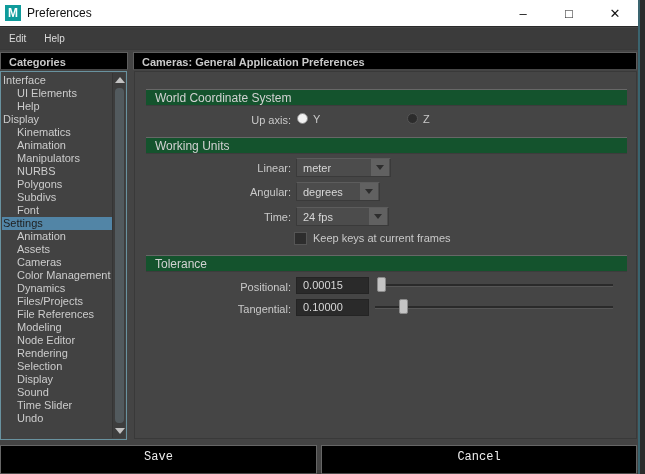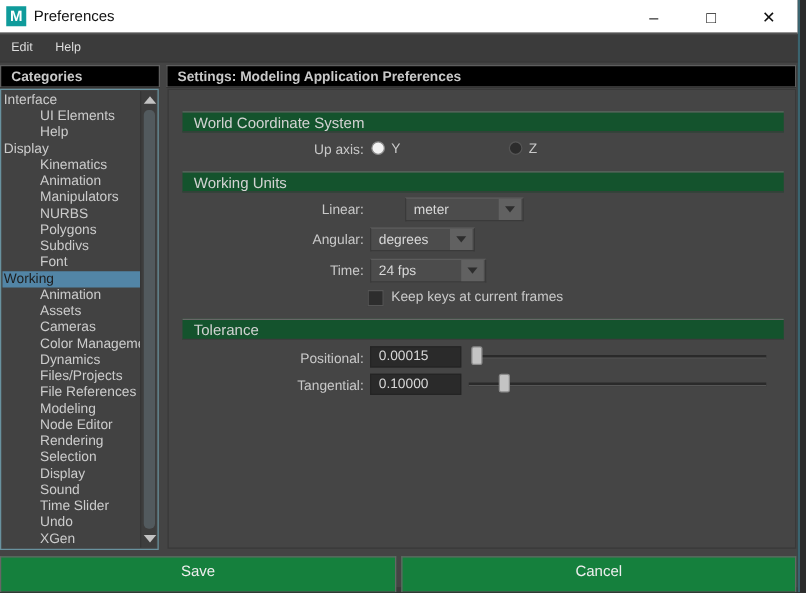--- a/index.html
+++ b/index.html
@@ -25,21 +25,21 @@
 
   
   .hdr { position:absolute; height:18px; background:#000000; color:#c9c9c9; font-size:11px; font-weight:bold; line-height:18px; padding-left:8px; border:1px solid #5e5e5e; border-bottom-color:#474747; }
   .hdr-categories { left:0; top:52px; width:128px; }
   .hdr-main { left:133px; top:52px; width:504px; }
 
   
   .listbox { position:absolute; left:0; top:71px; width:127px; height:369px; background:#424242; border:1px solid #69929f; }
   .list-items { position:absolute; left:1px; top:2px; right:14px; }
   .list-item { height:13px; line-height:13px; font-size:11px; color:#cccccc; padding-left:1px; white-space:nowrap; overflow:hidden; }
-  .list-item.indent { padding-left:30px; }
+  .list-item.indent { padding-left:15px; }
   .list-item.selected { background:#5285a6; color:#1e1e1e; }
 
   
   .scrollbar { position:absolute; right:1px; top:1px; width:13px; bottom:1px; background:#3d3d3d; border-left:1px solid #353535; }
   .sb-arrow { position:absolute; left:2px; width:0; height:0; border-left:5px solid transparent; border-right:5px solid transparent; }
   .sb-up { top:4px; border-bottom:6px solid #c2c2c2; }
   .sb-down { bottom:4px; border-top:6px solid #c2c2c2; }
   .sb-thumb { position:absolute; left:2px; top:15px; width:9px; bottom:15px; background:#525a5e; border-radius:4px; }
 
   
@@ -61,21 +61,21 @@
 
   .checkbox { position:absolute; width:13px; height:13px; background:#2d2d2d; border:1px solid #555555; }
   .check-label { position:absolute; font-size:11px; color:#c9c9c9; }
 
   .textfield { position:absolute; height:17px; background:#2a2a2a; border:1px solid #242424; color:#d8d8d8; font-size:11px; line-height:15px; padding-left:6px; }
 
   .slider-track { position:absolute; height:3px; background:#2a2a2a; border-bottom:1px solid #565656; }
   .slider-handle { position:absolute; width:9px; height:15px; background:#c4c4c4; border:1px solid #8b8b8b; border-radius:2px; }
 
   
-  .footer-btn { position:absolute; top:445px; height:29px; background:#15803d; border:1px solid #666666; border-bottom-color:#4a4a4a; color:#eeeeee; font-size:12px; text-align:center; line-height:23px; }
+  .footer-btn { position:absolute; top:445px; height:29px; background:#000000; border:1px solid #666666; border-bottom-color:#4a4a4a; color:#eeeeee; font-size:12px; text-align:center; line-height:23px;font-family:Liberation Mono, monospace; }
   .btn-save { left:0; width:317px; }
   .btn-cancel { left:321px; width:316px; }
 </style>
 </head>
 <body>
 
 <div class="screen">
 
   <div class="backdrop-right"></div>
   <div class="backdrop-bottom"></div>
@@ -91,52 +91,51 @@
         <div class="win-btn">✕</div>
       </div>
     </div>
 
     <div class="menubar">
       <div class="menu-item">Edit</div>
       <div class="menu-item">Help</div>
     </div>
 
     <div class="hdr hdr-categories">Categories</div>
-    <div class="hdr hdr-main">Settings: Modeling Application Preferences</div>
+    <div class="hdr hdr-main">Cameras: General Application Preferences</div>
 
     <div class="listbox">
       <div class="list-items">
           <div class="list-item">Interface</div>
           <div class="list-item indent">UI Elements</div>
           <div class="list-item indent">Help</div>
           <div class="list-item">Display</div>
           <div class="list-item indent">Kinematics</div>
           <div class="list-item indent">Animation</div>
           <div class="list-item indent">Manipulators</div>
           <div class="list-item indent">NURBS</div>
           <div class="list-item indent">Polygons</div>
           <div class="list-item indent">Subdivs</div>
           <div class="list-item indent">Font</div>
-          <div class="list-item selected">Working</div>
+          <div class="list-item selected">Settings</div>
           <div class="list-item indent">Animation</div>
           <div class="list-item indent">Assets</div>
           <div class="list-item indent">Cameras</div>
           <div class="list-item indent">Color Management</div>
           <div class="list-item indent">Dynamics</div>
           <div class="list-item indent">Files/Projects</div>
           <div class="list-item indent">File References</div>
           <div class="list-item indent">Modeling</div>
           <div class="list-item indent">Node Editor</div>
           <div class="list-item indent">Rendering</div>
           <div class="list-item indent">Selection</div>
           <div class="list-item indent">Display</div>
           <div class="list-item indent">Sound</div>
           <div class="list-item indent">Time Slider</div>
           <div class="list-item indent">Undo</div>
-          <div class="list-item indent">XGen</div>
         </div>
       <div class="scrollbar">
         <div class="sb-arrow sb-up"></div>
         <div class="sb-thumb"></div>
         <div class="sb-arrow sb-down"></div>
       </div>
     </div>
 
     <div class="main-panel">
 
@@ -144,21 +143,21 @@
 
       <div class="row-label" style="left:16px; top:41px;">Up axis:</div>
       <div class="radio on" style="left:162px; top:41px;"></div>
       <div class="radio-label" style="left:178px; top:41px;">Y</div>
       <div class="radio off" style="left:272px; top:41px;"></div>
       <div class="radio-label" style="left:288px; top:41px;">Z</div>
 
       <div class="section-hdr" style="top:65px;">Working Units</div>
 
       <div class="row-label" style="left:16px; top:89px;">Linear:</div>
-      <div class="dropdown" style="left:161px; top:86px; width:95px;margin-left:28px;">
+      <div class="dropdown" style="left:161px; top:86px; width:95px;">
         <div class="dd-text">meter</div>
         <div class="dd-btn">
             <div class="dd-arrow"></div>
           </div>
       </div>
 
       <div class="row-label" style="left:16px; top:113px;">Angular:</div>
       <div class="dropdown" style="left:161px; top:110px; width:84px;">
         <div class="dd-text">degrees</div>
         <div class="dd-btn">

